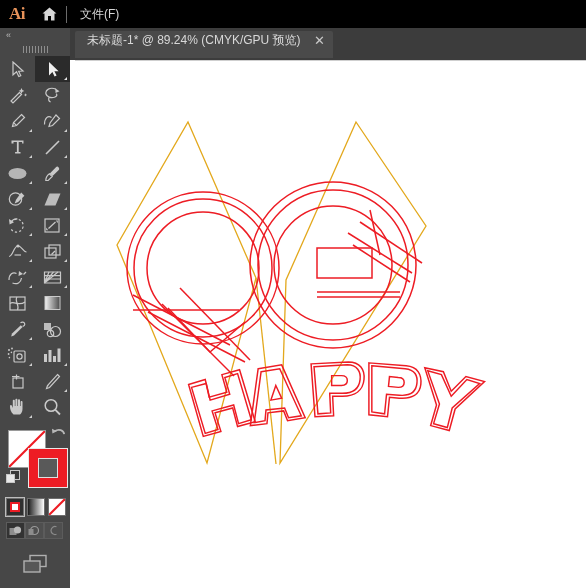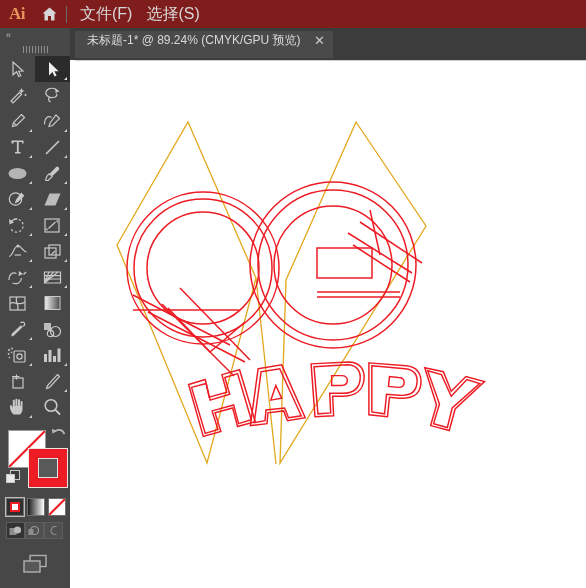--- a/index.html
+++ b/index.html
@@ -7,33 +7,33 @@
     width: 586px; height: 588px;
     overflow: hidden;
     background: #535353;
     font-family: "Liberation Sans", "DejaVu Sans", sans-serif;
   }
   #app { position: relative; width: 586px; height: 588px; }
 
   
   #menubar {
     position: absolute; left: 0; top: 0; width: 586px; height: 28px;
-    background: #7f1d1d; display: flex; align-items: center;
+    background: #000000; display: flex; align-items: center;
   }
   #ai-logo {
     width: 34px; height: 28px; display: flex; align-items: center; justify-content: center;
     color: #E8935A; font-size: 17px; font-weight: bold;
     font-family: "Liberation Serif", "DejaVu Serif", serif; letter-spacing: -0.5px;
   }
   #home-btn {
     width: 30px; height: 28px; display: flex; align-items: center; justify-content: center;
   }
   .menu-sep { width: 1px; height: 17px; background: #6b6b6b; margin: 0 6px 0 2px; }
   .menu-item {
-    color: #d6d6d6; font-size: 16px; padding: 0 7px; height: 28px;
+    color: #d6d6d6; font-size: 12px; padding: 0 7px; height: 28px;
     display: flex; align-items: center; white-space: nowrap;
   }
 
   
   #tabbar {
     position: absolute; left: 0; top: 28px; width: 586px; height: 32px;
     background: #3c3c3c;
   }
   #doc-tab {
     position: absolute; left: 75px; top: 3px; height: 27px;
@@ -139,21 +139,20 @@
 
   <div id="menubar">
     <div id="ai-logo">Ai</div>
     <div id="home-btn">
       <svg width="17" height="16" viewBox="0 0 17 16" aria-hidden="true">
         <path d="M8.5 1.5 L15.5 7.5 L13.5 7.5 L13.5 14.5 L10 14.5 L10 10 L7 10 L7 14.5 L3.5 14.5 L3.5 7.5 L1.5 7.5 Z" fill="#d6d6d6"></path>
       </svg>
     </div>
     <div class="menu-sep"></div>
     <div class="menu-item">文件(F)</div>
-    <div class="menu-item">选择(S)</div>
   </div>
 
   <div id="tabbar">
     <div id="doc-tab">
       <span id="doc-tab-label">未标题-1* @ 89.24% (CMYK/GPU 预览)</span>
       <span id="doc-tab-close">✕</span>
     </div>
   </div>
 
   <div id="toolbar">

